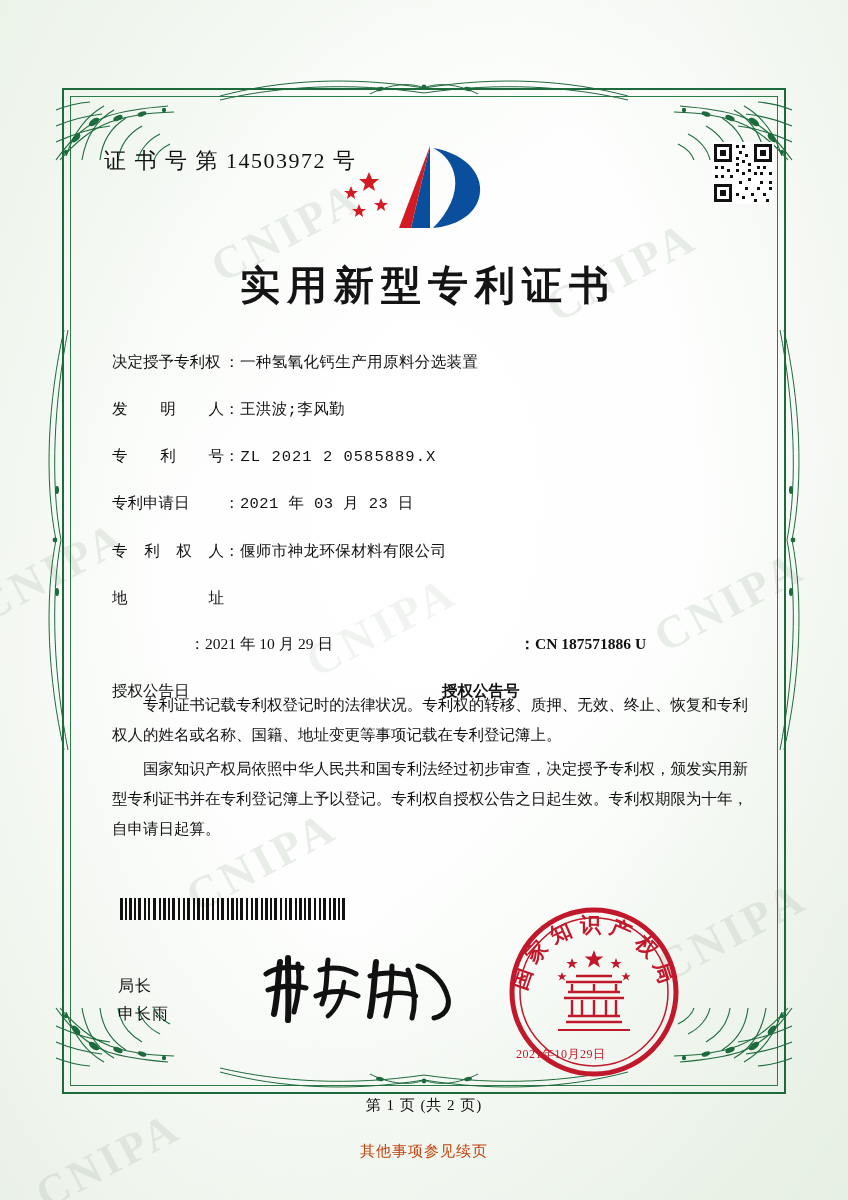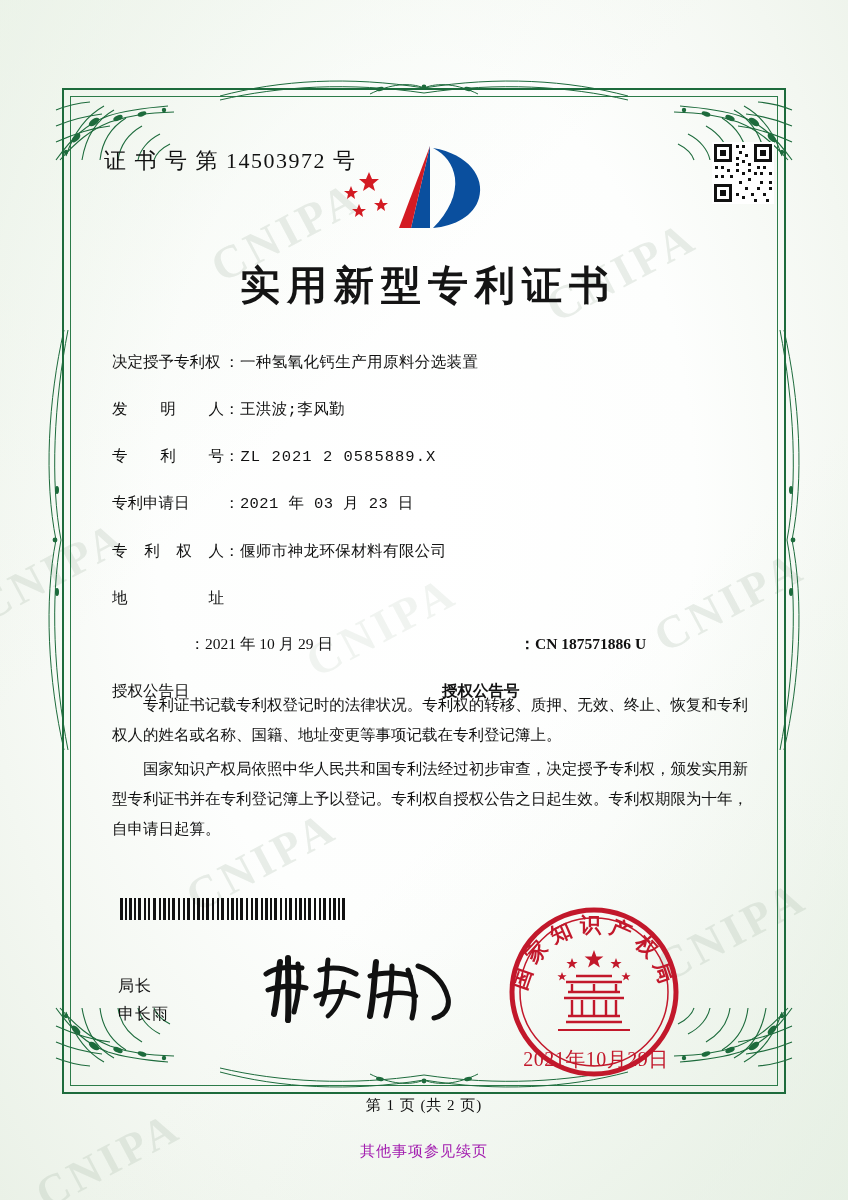--- a/index.html
+++ b/index.html
@@ -218,22 +218,22 @@
     top: 904px;
     width: 176px;
     height: 176px;
   }
   .seal svg { width: 100%; height: 100%; display: block; }
   .seal-date {
     position: absolute;
     left: 516px;
     top: 1046px;
     width: 160px;
-    text-align: center;
-    font-size: 20px;
+    text-align: left;
+    font-size: 12px;
     color: #c2182b;
     letter-spacing: .5px;
     font-family: "Liberation Serif", serif;
   }
 
   
   .page-no {
     position: absolute;
     left: 0; right: 0;
     top: 1096px;
@@ -241,21 +241,21 @@
     font-size: 15px;
     color: #111;
     letter-spacing: 1px;
   }
   .footer-note {
     position: absolute;
     left: 0; right: 0;
     top: 1142px;
     text-align: center;
     font-size: 15px;
-    color: #a21caf;
+    color: #c2410c;
     letter-spacing: 1px;
   }
 </style>
 </head>
 <body>
 
 <div class="page">
   <div class="paper-tint"></div>
 
   <div class="wm wm-1">CNIPA</div>

